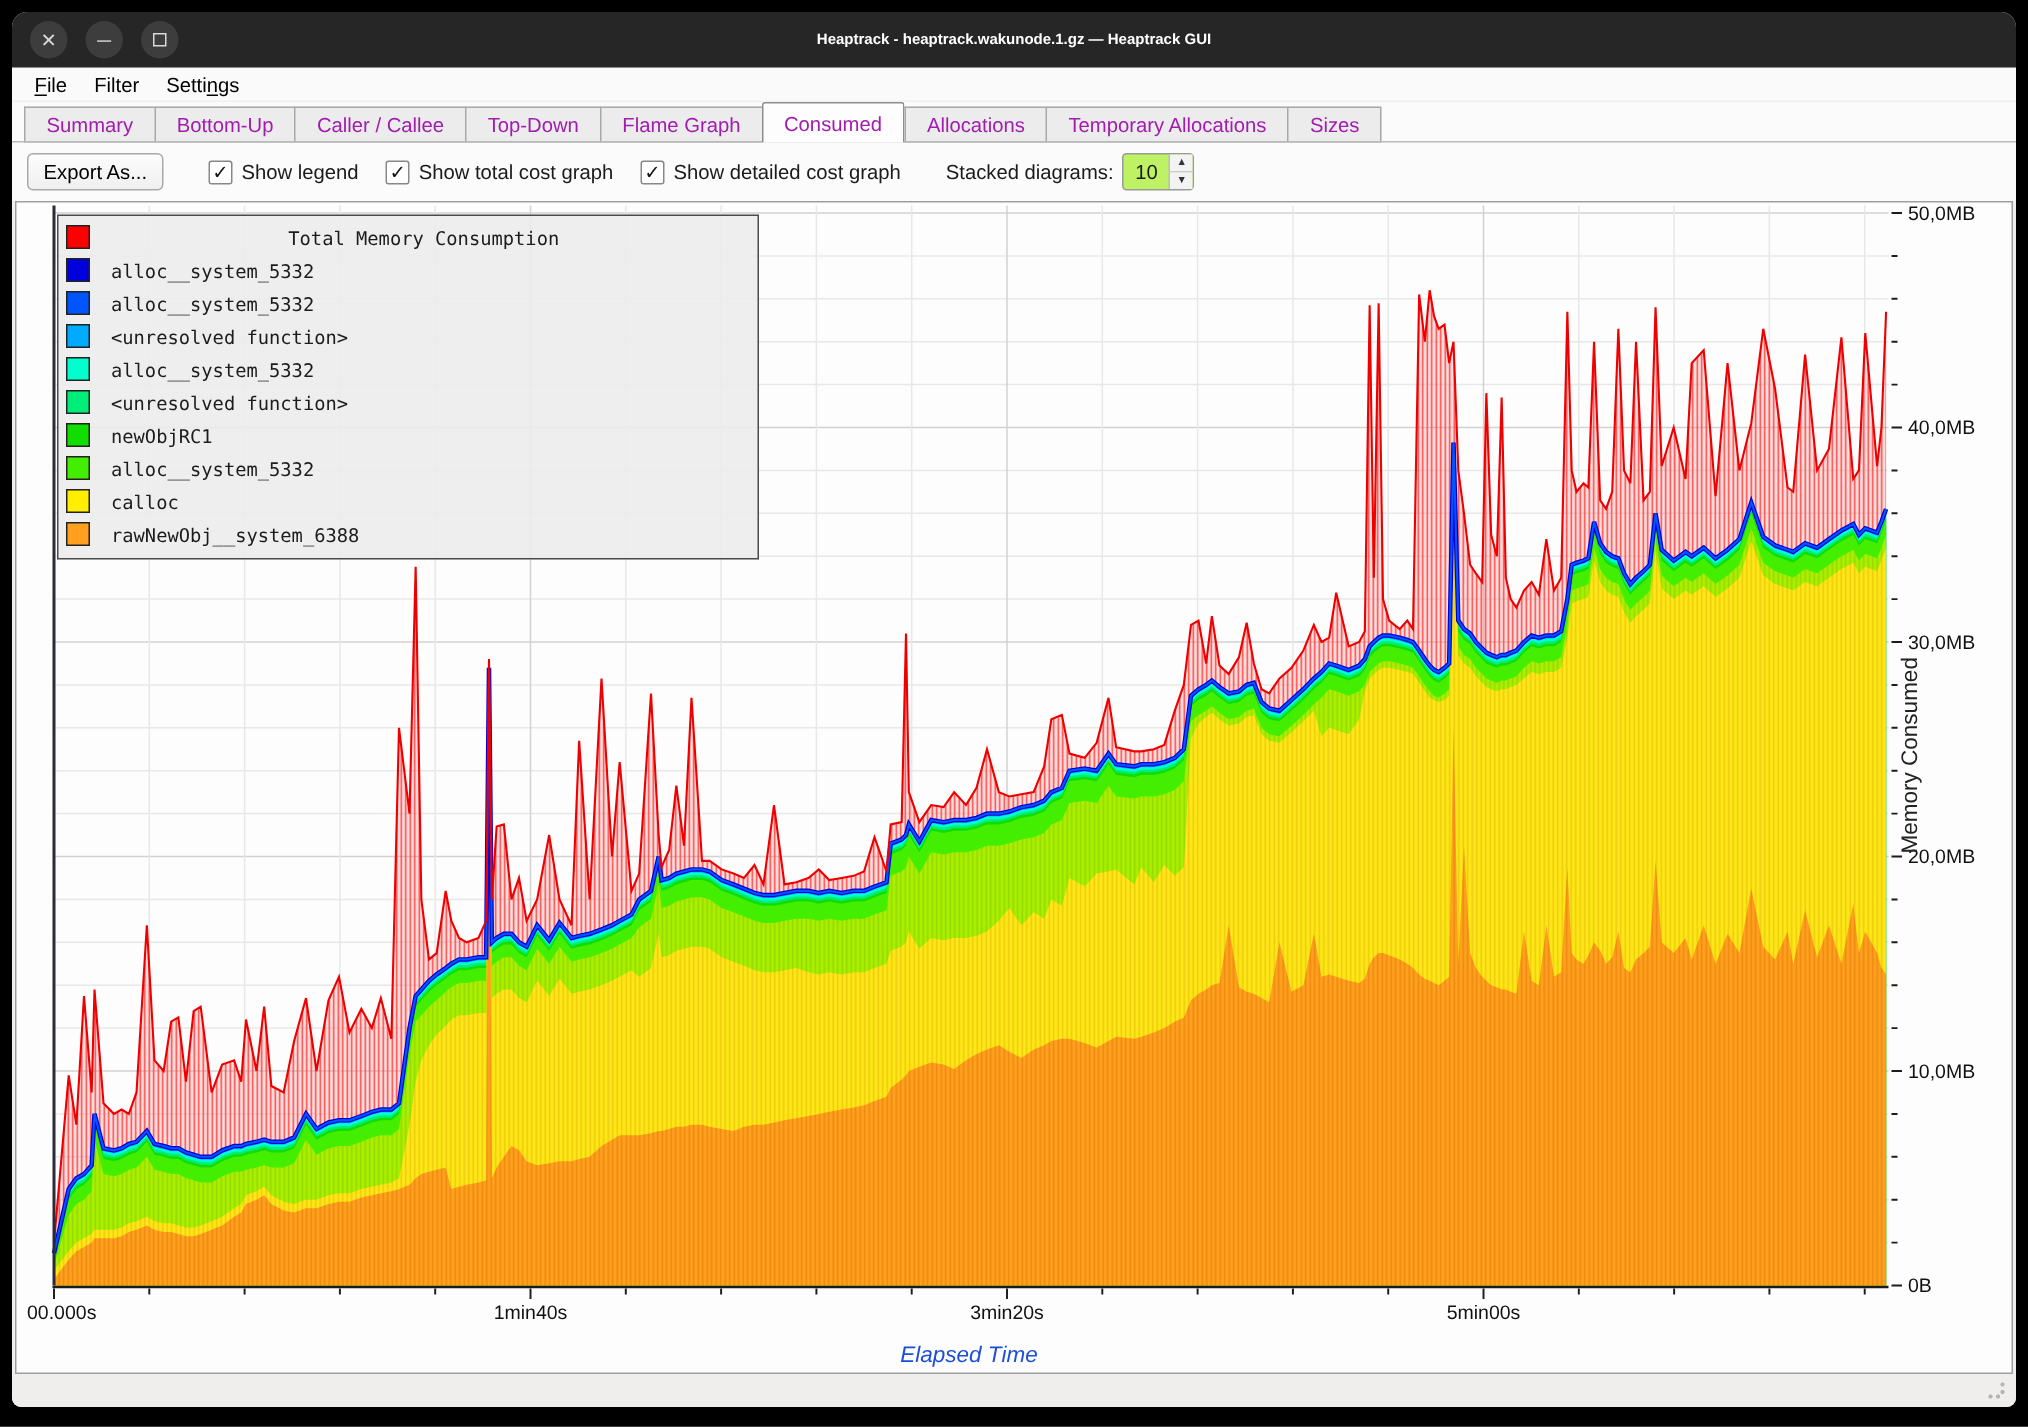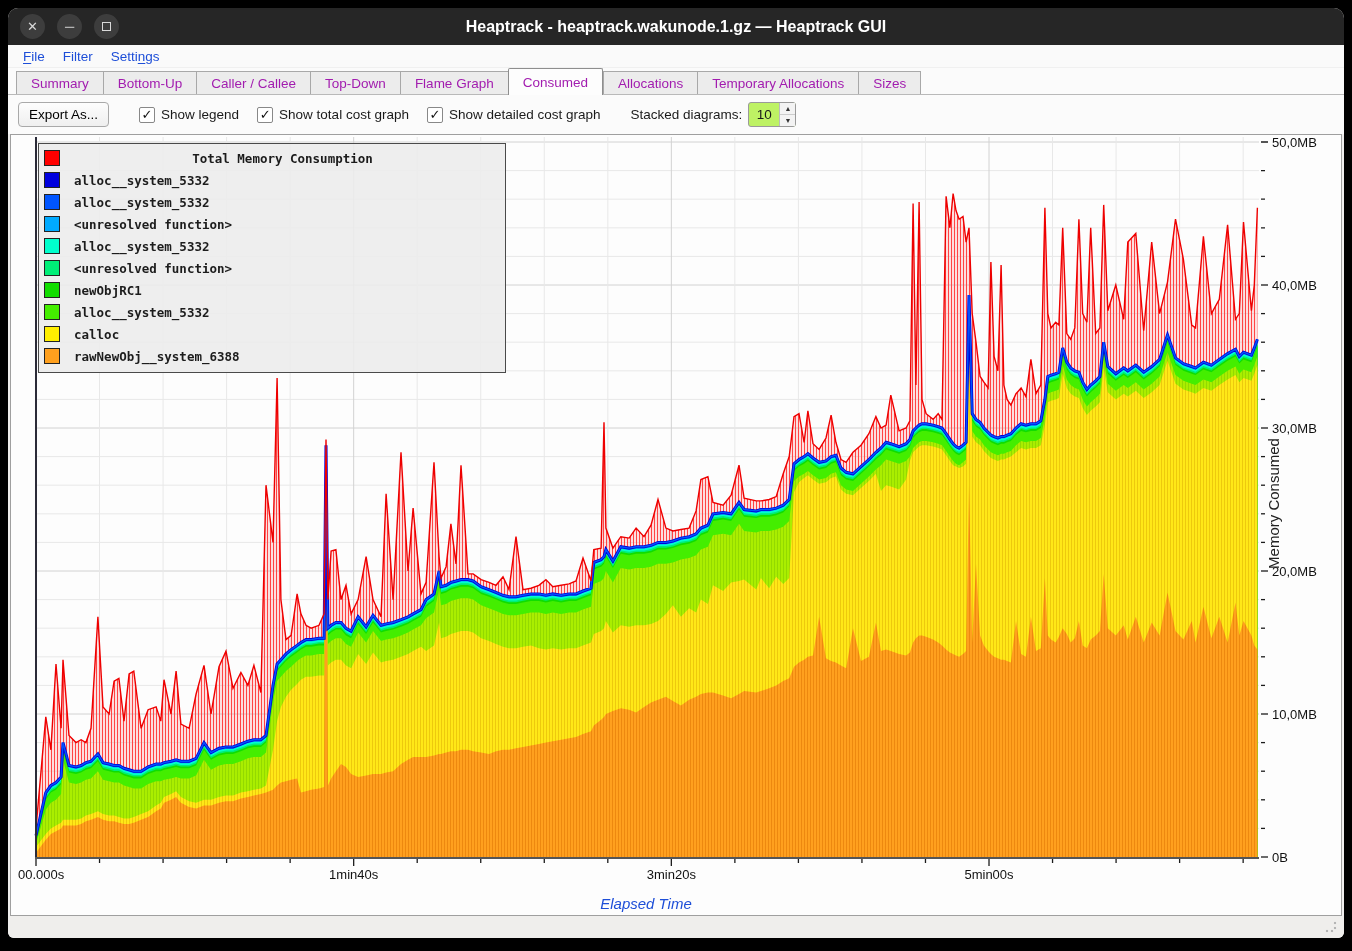--- a/index.html
+++ b/index.html
@@ -5,24 +5,24 @@
   * { margin:0; padding:0; box-sizing:border-box; }
   html,body { width:1352px; height:951px; background:#000; overflow:hidden;
     font-family:"Liberation Sans", sans-serif; font-size:13.5px; color:#1a1a1a; }
   #window { position:absolute; left:8px; top:8px; width:1336px; height:930px;
     background:#f0efee; border-radius:10px 10px 6px 6px; overflow:hidden; }
   
   #titlebar { position:relative; height:37px; background:#262626; display:flex; align-items:center; }
   .winbtn { width:25px; height:25px; border-radius:50%; background:#3d3d3d; color:#d9d9d9;
     display:flex; align-items:center; justify-content:center; font-size:13px; margin-left:12px; cursor:default; }
   .winbtn .sq { width:9px; height:9px; border:1.4px solid #d9d9d9; }
-  #win-title { position:absolute; left:0; right:0; text-align:center; color:#fff; font-weight:bold; font-size:16px; }
+  #win-title { position:absolute; left:0; right:0; text-align:center; color:#fff; font-weight:bold; font-size:10px; }
   
   #menubar { height:23px; background:#fafafa; display:flex; align-items:center; padding-left:6px; border-bottom:1px solid #f0f0f0;}
-  .menu-item { padding:2px 9px; color:#1d4ed8; }
+  .menu-item { padding:2px 9px; color:#000000; }
   .menu-item u { text-decoration:underline; text-underline-offset:2px; }
   
   #tabbar { height:27px; background:#fbfbfb; display:flex; align-items:flex-end; padding-left:8px; position:relative; }
   #tabbar::after { content:""; position:absolute; left:0; right:0; bottom:0; height:1px; background:#b9b9b9; }
   .tab { height:24px; display:flex; align-items:center; padding:0 14px; background:#ececec;
     border:1px solid #a8a8a8; border-right:none; font-size:13.5px; color:#a21caf; position:relative; }
   .tab:last-child { border-right:1px solid #a8a8a8; }
   .tab.active { background:#fdfdfd; height:27px; z-index:3; border:1px solid #8e8e8e; border-bottom:none; border-radius:2px 2px 0 0; }
   
   #toolbar { height:39px; background:#fbfbfb; display:flex; align-items:center; padding-left:10px; gap:30px; }
@@ -35,21 +35,21 @@
   #spinbox { display:flex; border:1px solid #9a9a9a; border-radius:3px; background:#bef264; height:25px; }
   #spin-value { width:30px; display:flex; align-items:center; justify-content:center; font-size:13.5px; }
   #spin-btns { width:16px; display:flex; flex-direction:column; border-left:1px solid #bbb; }
   .spin-arrow { flex:1; display:flex; align-items:center; justify-content:center; font-size:7px; color:#333; background:#f3f3f3; }
   .spin-arrow:first-child { border-bottom:1px solid #ccc; }
   
   #chart-widget { position:absolute; left:2px; top:126px; width:1332px; height:782px;
     background:#fdfdfd; border:1px solid #9f9f9f; }
   #chart-svg { position:absolute; left:0; top:0; }
   #legend { position:absolute; left:27px; top:8px; width:468px; background:rgba(236,236,236,0.88);
-    border:1px solid #4a4a4a; padding:3px 0 5px 0; font-family:"DejaVu Sans Mono", monospace; font-size:12.5px; color:#1c1c1c;font-weight:bold; }
+    border:1px solid #4a4a4a; padding:3px 0 5px 0; font-family:"DejaVu Sans Mono", monospace; font-size:12.5px; color:#1c1c1c; }
   .legend-row { display:flex; align-items:center; height:22px; padding-left:5px; }
   .legend-swatch { width:16px; height:16px; border:1px solid #222; flex:0 0 auto; }
   .legend-label { margin-left:14px; white-space:pre; }
   .legend-row.title .legend-label { margin-left:0; flex:1; text-align:center; }
   #xaxis-title { position:absolute; left:0; width:1270px; text-align:center; top:760px; font-size:15px; color:#1d4ed8;font-style:italic; }
   #yaxis-title { position:absolute; right:2px; top:360px; font-size:15px; color:#222;
     transform:rotate(-90deg); transform-origin:center; white-space:nowrap; }
   #bottom-strip { position:absolute; left:0; right:0; bottom:0; height:22px; background:#efeeec; }
   #resize-grip { position:absolute; right:6px; bottom:4px; width:14px; height:14px;
     background:radial-gradient(circle at 3px 11px,#b5b5b5 1.2px,transparent 1.6px),

